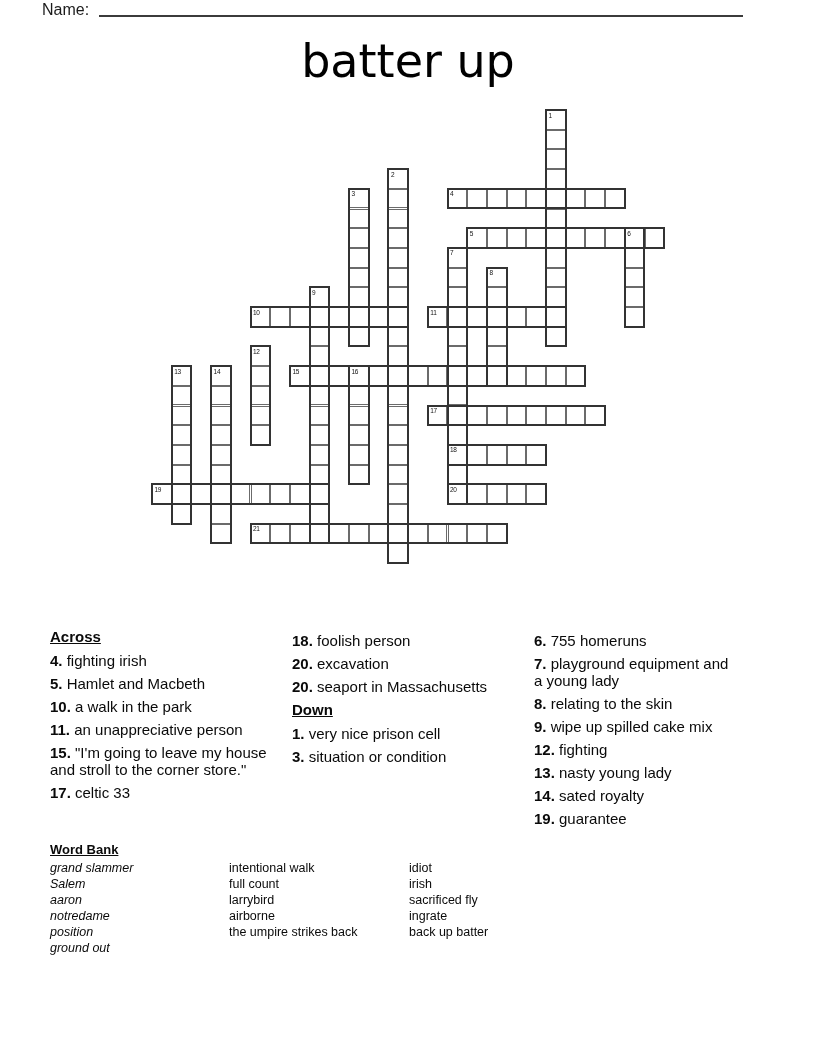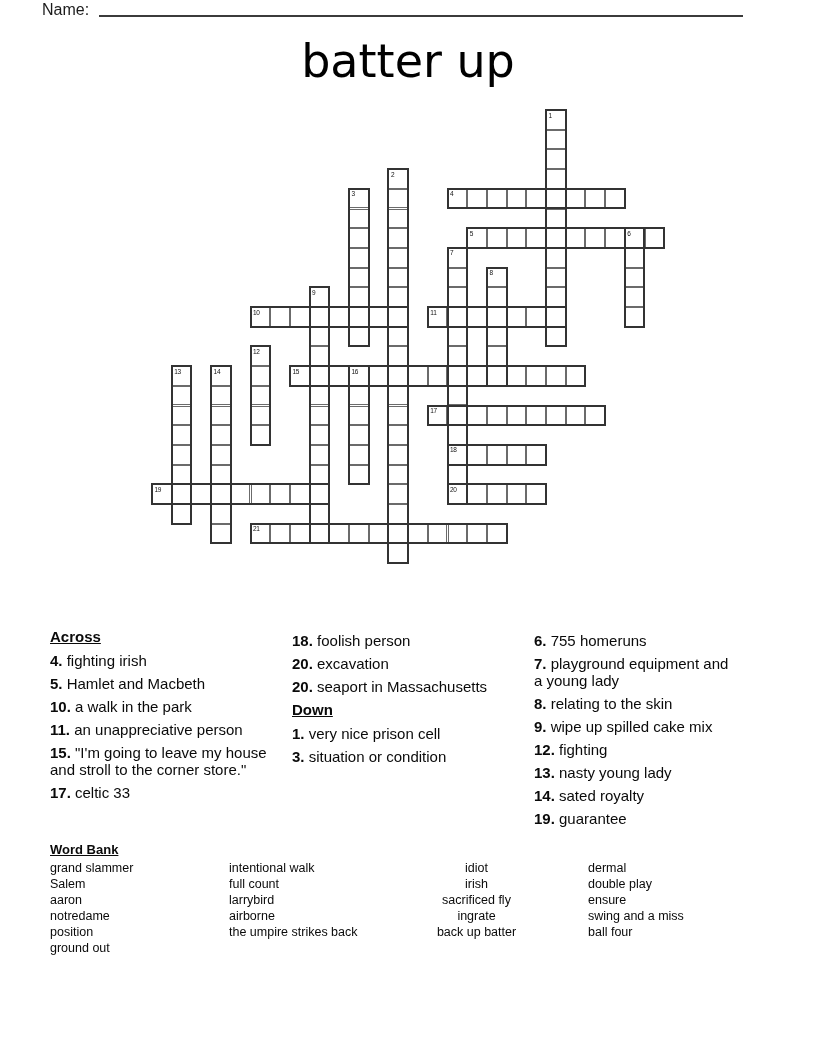--- a/index.html
+++ b/index.html
@@ -307,43 +307,36 @@
       <div class="clue"><b>7.</b> playground equipment and a young lady</div>
       <div class="clue"><b>8.</b> relating to the skin</div>
       <div class="clue"><b>9.</b> wipe up spilled cake mix</div>
       <div class="clue"><b>12.</b> fighting</div>
       <div class="clue"><b>13.</b> nasty young lady</div>
       <div class="clue"><b>14.</b> sated royalty</div>
       <div class="clue"><b>19.</b> guarantee</div>
     </div>
 
   <div class="wb-header">Word Bank</div>
-  <div class="wb-col" style="left:50px;">
+  <div class="wb-col" style="left:50px;font-style:italic;">
       <div class="wb-item">grand slammer</div>
       <div class="wb-item">Salem</div>
       <div class="wb-item">aaron</div>
       <div class="wb-item">notredame</div>
       <div class="wb-item">position</div>
       <div class="wb-item">ground out</div>
     </div>
   <div class="wb-col" style="left:229px;">
       <div class="wb-item">intentional walk</div>
       <div class="wb-item">full count</div>
       <div class="wb-item">larrybird</div>
       <div class="wb-item">airborne</div>
       <div class="wb-item">the umpire strikes back</div>
     </div>
-  <div class="wb-col" style="left:389px;text-align:center;">
+  <div class="wb-col" style="left:409px;">
       <div class="wb-item">idiot</div>
       <div class="wb-item">irish</div>
       <div class="wb-item">sacrificed fly</div>
       <div class="wb-item">ingrate</div>
       <div class="wb-item">back up batter</div>
     </div>
-  <div class="wb-col" style="left:588px;">
-      <div class="wb-item">dermal</div>
-      <div class="wb-item">double play</div>
-      <div class="wb-item">ensure</div>
-      <div class="wb-item">swing and a miss</div>
-      <div class="wb-item">ball four</div>
-    </div>
 
 </div>
 
 </body></html>

